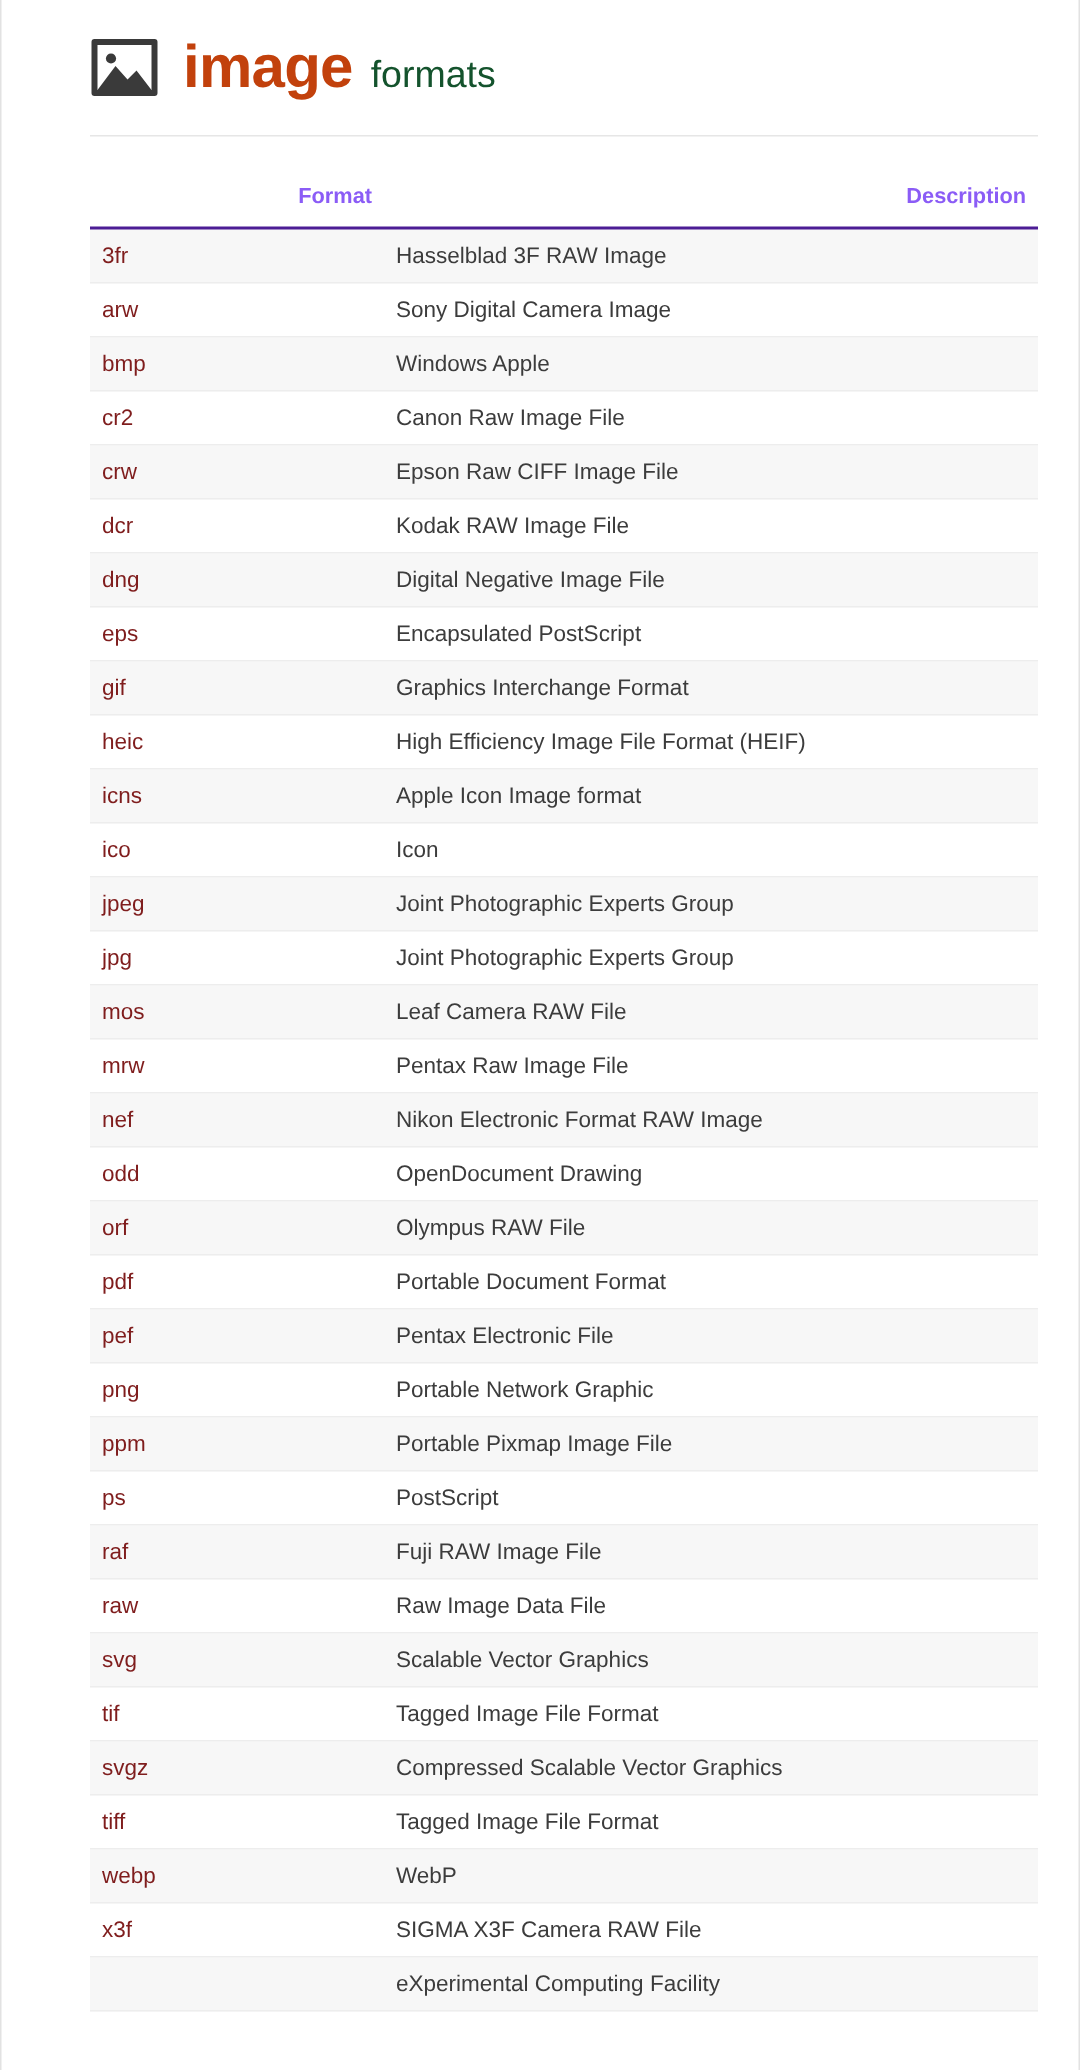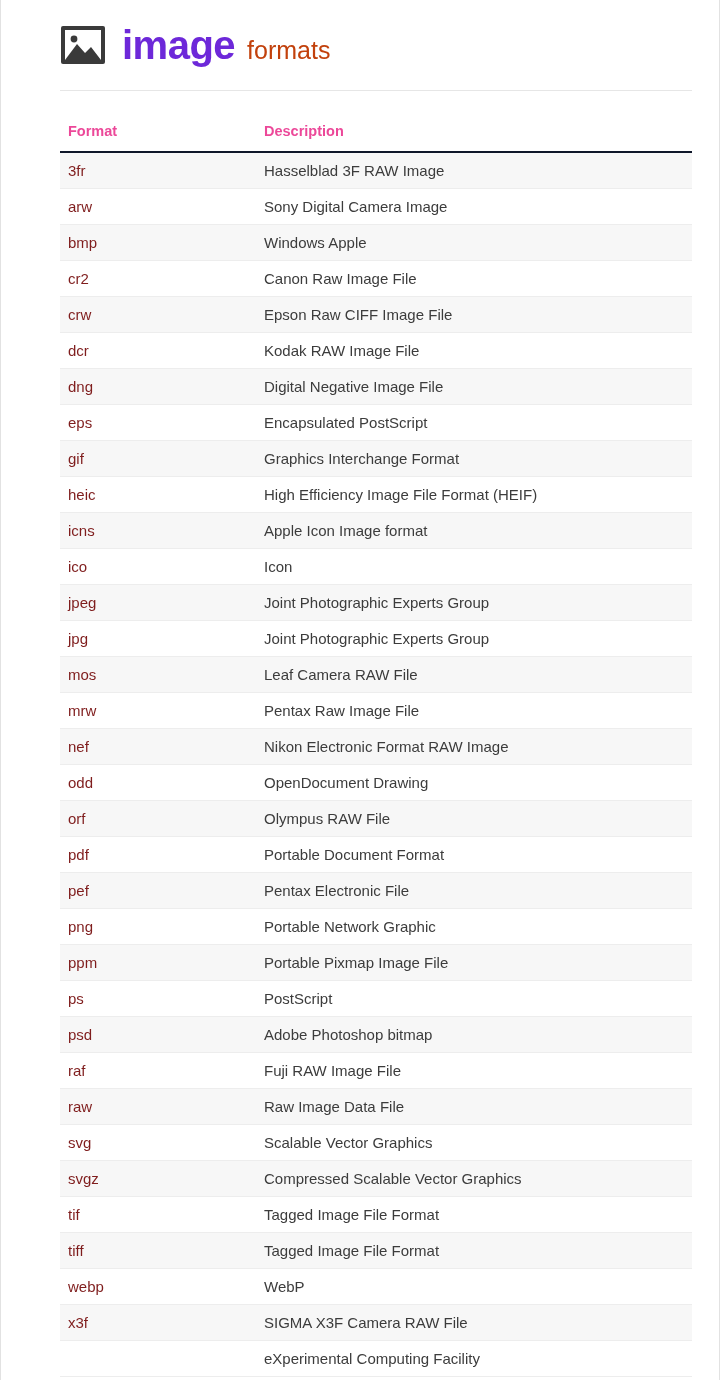--- a/index.html
+++ b/index.html
@@ -48,50 +48,50 @@
     display: block;
   }
   .title-wrap {
     display: flex;
     align-items: baseline;
     gap: 12px;
   }
   .title-main {
     font-size: 40px;
     font-weight: bold;
-    color: #6d28d9;
+    color: #c2410c;
     letter-spacing: -0.5px;
     line-height: 1;
   }
   .title-sub {
     font-size: 25px;
-    color: #c2410c;
+    color: #14532d;
     font-weight: normal;
     line-height: 1;
   }
 
   .divider {
     height: 1px;
     background: #e6e6e6;
     margin: 0 0 0 0;
   }
 
   table.formats {
     width: 100%;
     border-collapse: collapse;
     margin-top: 22px;
     font-size: 15px;
   }
   table.formats th {
-    text-align: left;
+    text-align: right;
     font-size: 14.5px;
     font-weight: bold;
-    color: #ec4899;
+    color: #8b5cf6;
     padding: 10px 8px 12px 8px;
-    border-bottom: 2px solid #0f172a;
+    border-bottom: 2px solid #4c1d95;
   }
   table.formats td {
     padding: 9px 8px;
     border-bottom: 1px solid #ededed;
     color: #3c3c3c;
     font-size: 15px;
     vertical-align: middle;
   }
   table.formats tbody tr:nth-child(odd) {
     background: #f7f7f7;
@@ -236,44 +236,40 @@
           </tr>
           <tr>
             <td class="fmt"><a href="#">ppm</a></td>
             <td class="desc">Portable Pixmap Image File</td>
           </tr>
           <tr>
             <td class="fmt"><a href="#">ps</a></td>
             <td class="desc">PostScript</td>
           </tr>
           <tr>
-            <td class="fmt"><a href="#">psd</a></td>
-            <td class="desc">Adobe Photoshop bitmap</td>
-          </tr>
-          <tr>
             <td class="fmt"><a href="#">raf</a></td>
             <td class="desc">Fuji RAW Image File</td>
           </tr>
           <tr>
             <td class="fmt"><a href="#">raw</a></td>
             <td class="desc">Raw Image Data File</td>
           </tr>
           <tr>
             <td class="fmt"><a href="#">svg</a></td>
             <td class="desc">Scalable Vector Graphics</td>
           </tr>
           <tr>
+            <td class="fmt"><a href="#">tif</a></td>
+            <td class="desc">Tagged Image File Format</td>
+          </tr>
+          <tr>
             <td class="fmt"><a href="#">svgz</a></td>
             <td class="desc">Compressed Scalable Vector Graphics</td>
           </tr>
           <tr>
-            <td class="fmt"><a href="#">tif</a></td>
-            <td class="desc">Tagged Image File Format</td>
-          </tr>
-          <tr>
             <td class="fmt"><a href="#">tiff</a></td>
             <td class="desc">Tagged Image File Format</td>
           </tr>
           <tr>
             <td class="fmt"><a href="#">webp</a></td>
             <td class="desc">WebP</td>
           </tr>
           <tr>
             <td class="fmt"><a href="#">x3f</a></td>
             <td class="desc">SIGMA X3F Camera RAW File</td>

